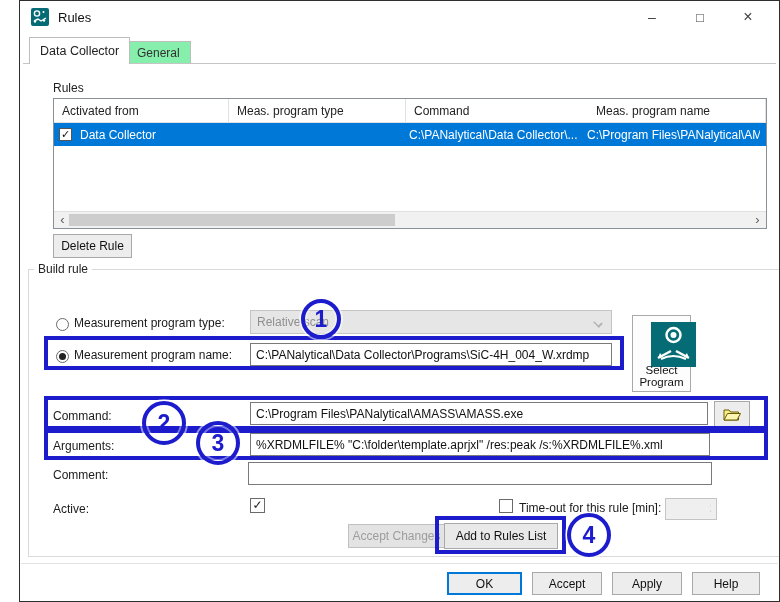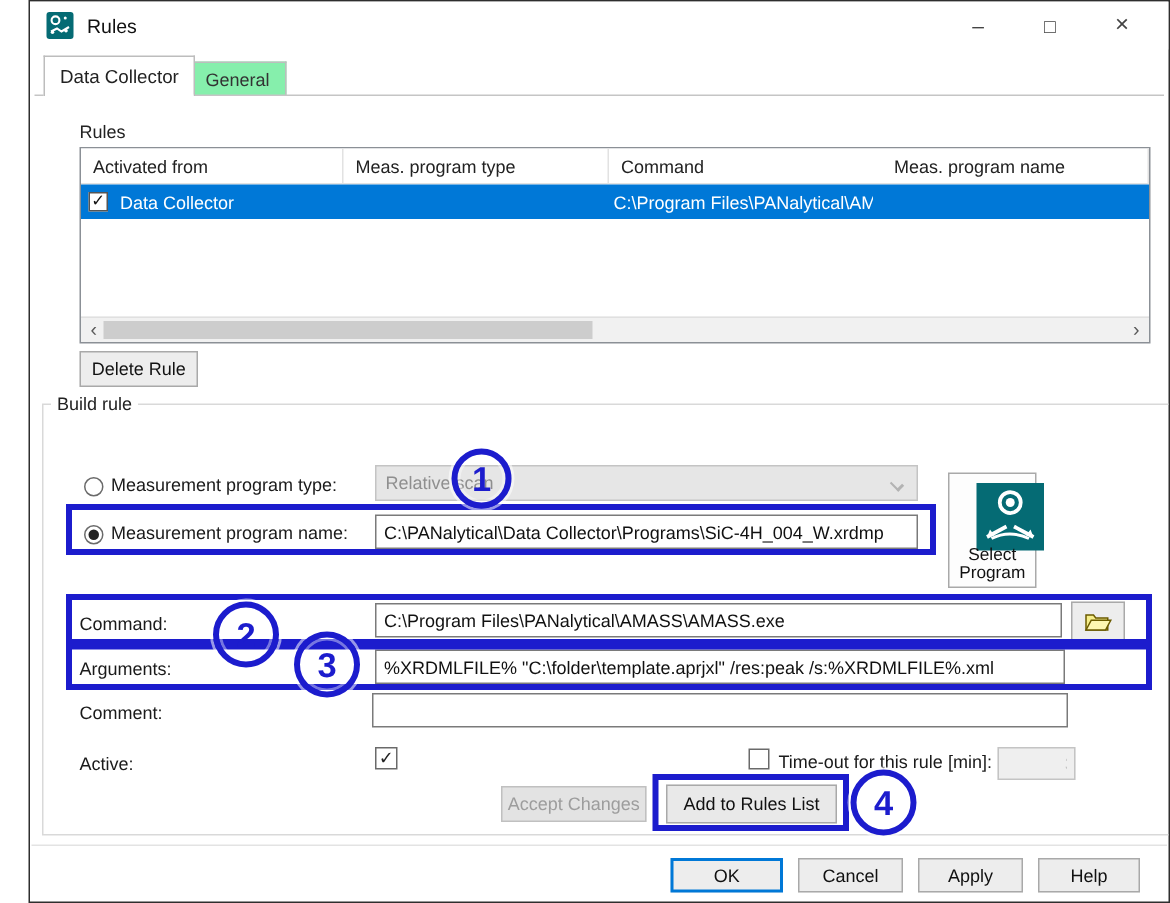--- a/index.html
+++ b/index.html
@@ -60,21 +60,21 @@
 
   .textbox { position:absolute; height:23px; border:1px solid #7a7a7a; background:#fff; color:#111; font-family:"Liberation Sans",sans-serif; font-size:12px; padding:0 5px; }
   .textbox:disabled { background:#efefef; color:#9a9a9a; border-color:#c4c4c4;padding-left:44px; }
 
   .select-program { position:absolute; left:612px; top:314px; width:59px; height:77px; background:#fdfdfd; border:1px solid #a9a9a9; }
   .sp-icon { position:absolute; left:18px; top:6px; width:45px; height:45px; background:#056b74; }
   .sp-label { position:absolute; left:0; right:0; bottom:3px; text-align:center; font-size:11.5px; color:#111; }
 
   .browse-btn { position:absolute; left:694px; top:400px; width:36px; height:26px; }
 
-  .btn-accept { position:absolute; left:314px; top:523px; width:97px; height:24px; color:#9d9d9d; background:#e3e3e3; border-color:#c0c0c0; }
+  .btn-accept { position:absolute; left:328px; top:523px; width:97px; height:24px; color:#9d9d9d; background:#e3e3e3; border-color:#c0c0c0; }
   .btn-add { position:absolute; left:424px; top:522px; width:114px; height:26px; background:#e9e9e9; }
 
   
   .footer-sep { position:absolute; left:1px; right:1px; top:562px; border-top:1px solid #e3e3e3; }
   .btn-footer { position:absolute; top:571px; height:23px; }
   .btn-ok     { left:427px; width:75px; border:2px solid #0078d7; }
   .btn-cancel { left:512px; width:70px; }
   .btn-apply  { left:592px; width:70px; }
   .btn-help   { left:672px; width:68px; }
 
@@ -125,20 +125,21 @@
     <div class="thead">
       <div class="th" style="width:175px">Activated from</div>
       <div class="th" style="width:177px">Meas. program type</div>
       <div class="th" style="width:182px; border-right:none">Command</div>
       <div class="th" style="width:178px">Meas. program name</div>
     </div>
     <div class="trow">
       <span class="row-check">✓</span>
       <span class="tcell" style="width:152px">Data Collector</span>
       <span class="tcell" style="width:177px"></span>
+      <span class="tcell" style="width:178px">C:\PANalytical\Data Collector\...</span>
       <span class="tcell" style="width:181px">C:\Program Files\PANalytical\AMASS</span>
     </div>
     <div class="hscroll">
       <span class="hs-arrow hs-left">‹</span>
       <span class="hs-thumb"></span>
       <span class="hs-arrow hs-right">›</span>
     </div>
   </div>
 
   <div class="btn btn-delete">Delete Rule</div>
@@ -189,21 +190,21 @@
   <span class="checkbox" style="left:230px; top:497px">✓</span>
   <span class="checkbox" style="left:479px; top:498px; width:14px; height:14px"></span>
   <span class="form-label" style="left:499px; top:500px">Time-out for this rule [min]:</span>
   <input class="textbox" style="left: 645px; top: 497px; width: 52px; height: 22px;" disabled="" value="360">
 
   <div class="btn btn-accept">Accept Changes</div>
   <div class="btn btn-add">Add to Rules List</div>
 
   <div class="footer-sep"></div>
   <div class="btn btn-footer btn-ok">OK</div>
-  <div class="btn btn-footer btn-cancel">Cancel</div>
+  <div class="btn btn-footer btn-cancel">Accept</div>
   <div class="btn btn-footer btn-apply">Apply</div>
   <div class="btn btn-footer btn-help">Help</div>
 
   <div class="ann ann-rect ann-r1"></div>
   <div class="ann ann-rect ann-r2"></div>
   <div class="ann ann-rect ann-r3"></div>
   <div class="ann ann-rect ann-r4"></div>
   <div class="ann ann-circle ann-c1">1</div>
   <div class="ann ann-circle ann-c2">2</div>
   <div class="ann ann-circle ann-c3">3</div>

